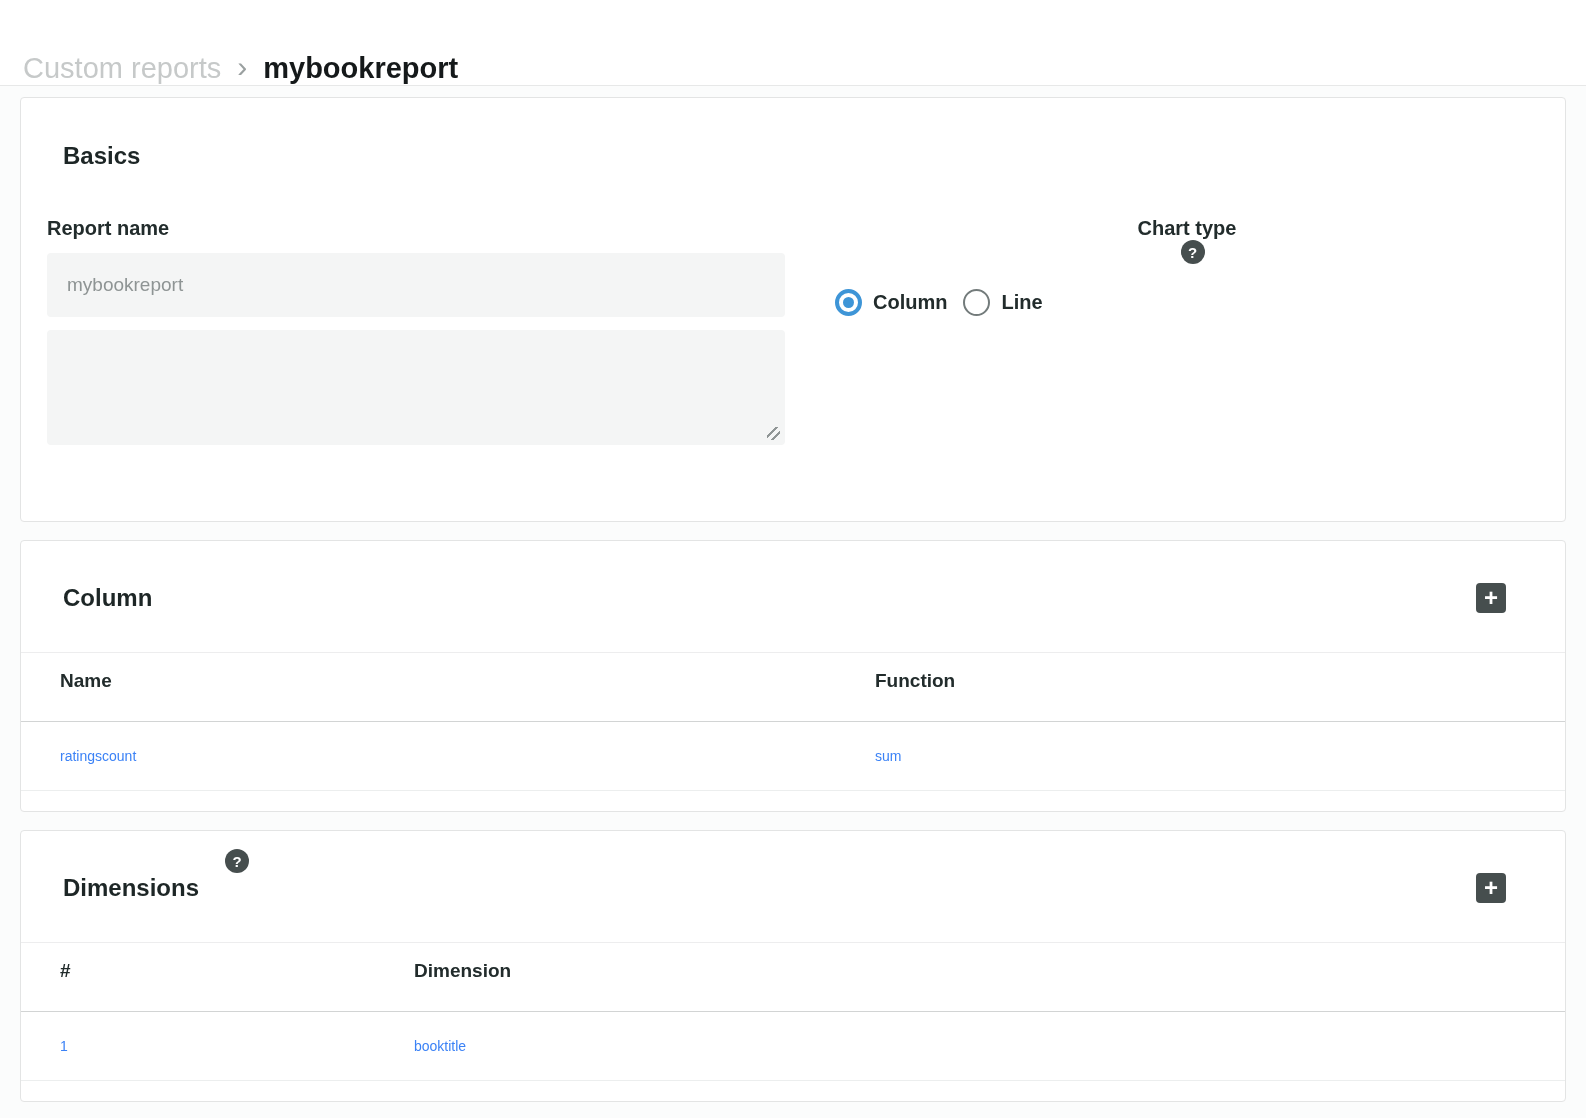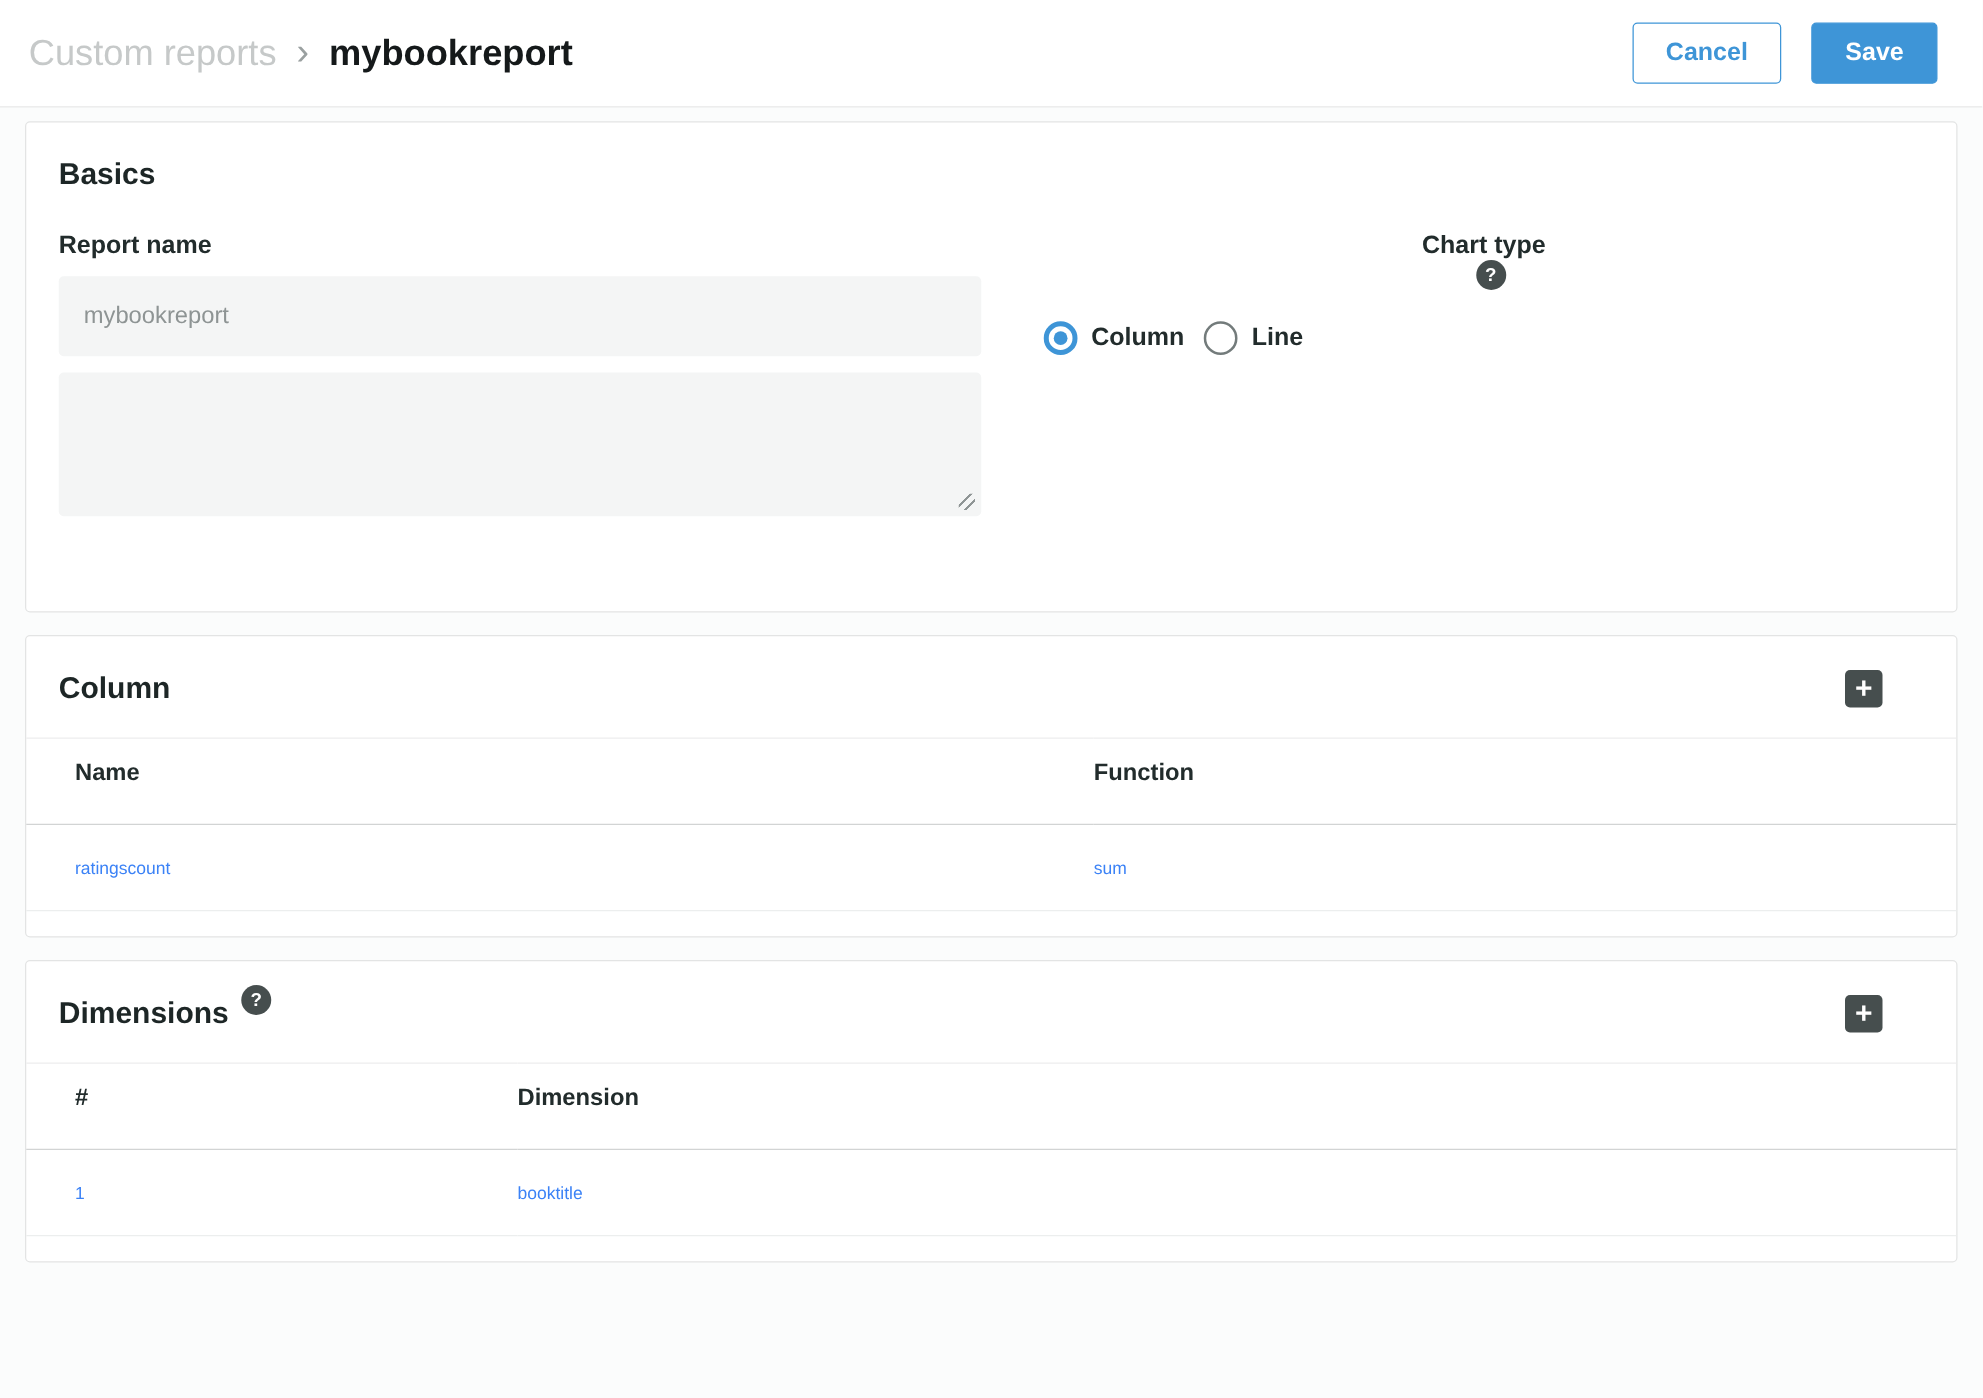--- a/index.html
+++ b/index.html
@@ -17,21 +17,21 @@
     font-family:"Liberation Sans","DejaVu Sans",sans-serif;
     color:var(--text);
   }
 
   
   .page-header{
     height:86px;
     background:#fff;
     border-bottom:1px solid #e7e8e8;
     display:flex;
-    align-items:center;
+    align-items:flex-end;
     justify-content:space-between;
     padding:0 36px 0 23px;
   }
   .breadcrumb{display:flex;align-items:baseline;}
   .crumb-parent{
     font-size:29px;
     color:#c6c9c9;
     font-weight:400;
     cursor:pointer;
   }
@@ -73,21 +73,21 @@
   main{padding:11px 20px 26px;}
   .card{
     background:#fff;
     border:1px solid var(--card-border);
     border-radius:4px;
     margin-bottom:18px;
   }
   .card-title{
     font-size:24px;
     font-weight:700;
-    margin:0;
+    margin:16px;
     color:#1d2626;
   }
 
   
   .card-basics{padding:28px 26px 76px 26px;}
   .basics-grid{display:flex;align-items:flex-start;}
   .basics-left{width:738px;flex:none;}
   .basics-right{margin-left:50px;flex:1;}
   .field-label{
     display:block;
@@ -244,24 +244,20 @@
   .table-card-bottom{height:20px;}
 </style>
 </head>
 <body>
 
 <header class="page-header">
   <div class="breadcrumb">
     <span class="crumb-parent">Custom reports</span>
     <span class="crumb-sep">›</span>
     <span class="crumb-current">mybookreport</span>
-  </div>
-  <div class="header-actions">
-    <button class="btn btn-cancel">Cancel</button>
-    <button class="btn btn-save">Save</button>
   </div>
 </header>
 
 <main>
 
   <section class="card card-basics">
     <h2 class="card-title">Basics</h2>
     <div class="basics-grid">
       <div class="basics-left">
         <label class="field-label">Report name</label>

